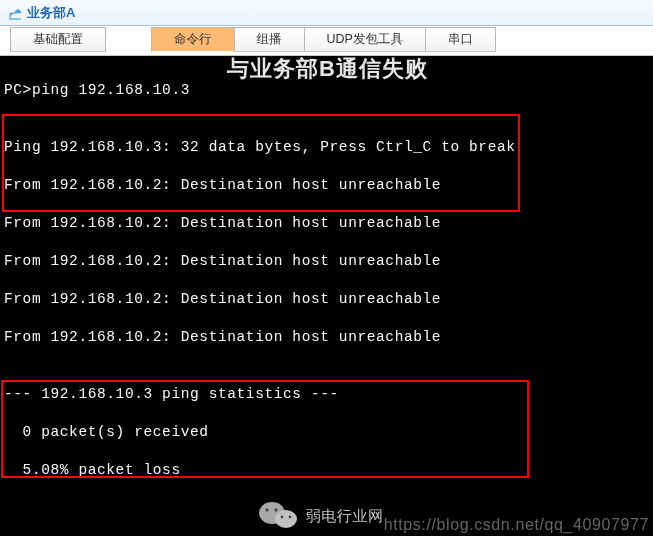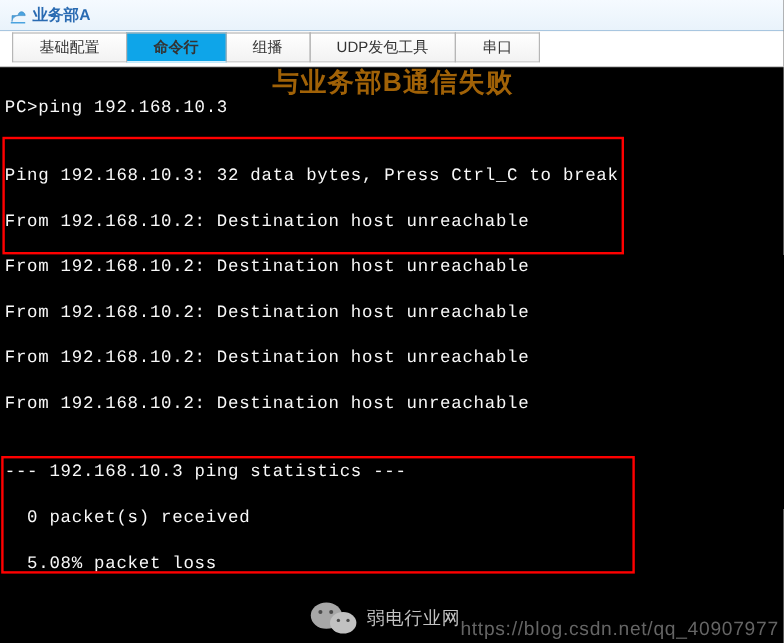--- a/index.html
+++ b/index.html
@@ -52,25 +52,26 @@
     font-size: 12.5px;
     color: #333;
     margin-right: -1px;
     display: flex;
     align-items: center;
     cursor: pointer;
     height: 25px;
     border-bottom: 1px solid #c9c9c9;
   }
   .tab.active {
-    background: #0ea5e9;
+    background: #fdba74;
     border-bottom: 1px solid #ffffff;
     position: relative;
     z-index: 1;
-    font-weight: 700;
+    font-weight: 400;
+    margin-left: 46px;
   }
 
   
   .terminal {
     background: #000000;
     color: #f8f8f8;
     font-family: "Consolas", "Lucida Console", "Courier New", monospace;
     font-size: 14.5px;
     line-height: 19px;
     padding: 6px 4px 6px 4px;
@@ -86,21 +87,21 @@
   
   .redbox {
     position: absolute;
     border: 2px solid #ff0000;
     pointer-events: none;
     background: transparent;
   }
 
   .annotation {
     position: absolute;
-    color: #a16207;
+    color: #e5e5e5;
     font-family: "Microsoft YaHei", SimHei, sans-serif;
     font-size: 22px;
     font-weight: bold;
     letter-spacing: 1px;
     background: #000;
     padding: 0 2px;
   }
 
   
   .watermark-wrap {

